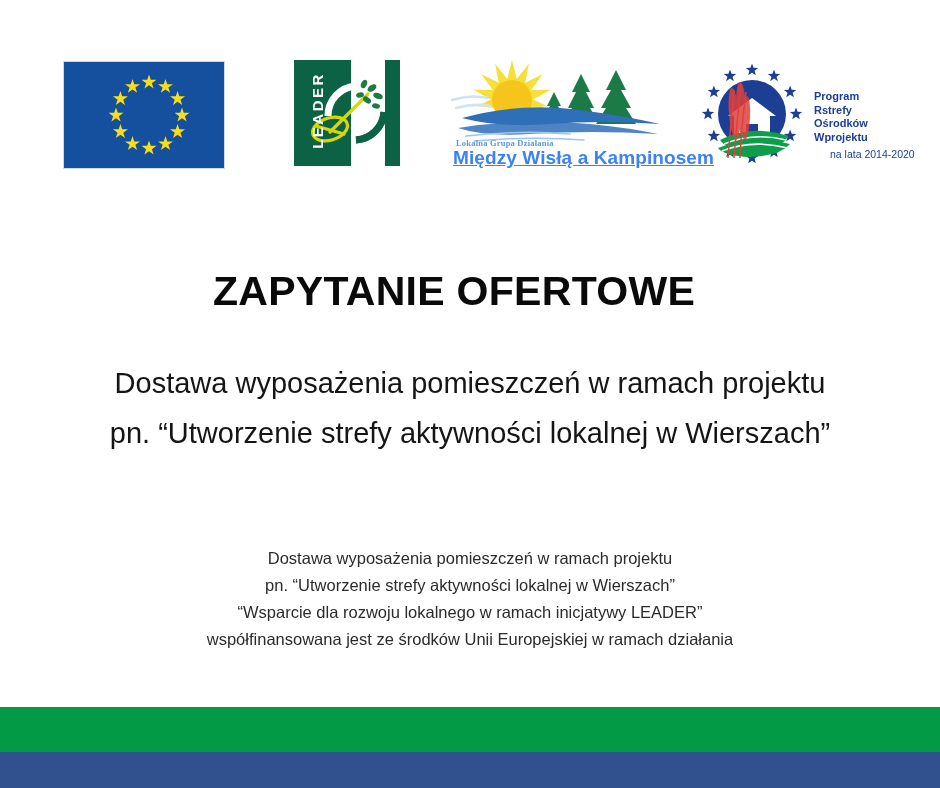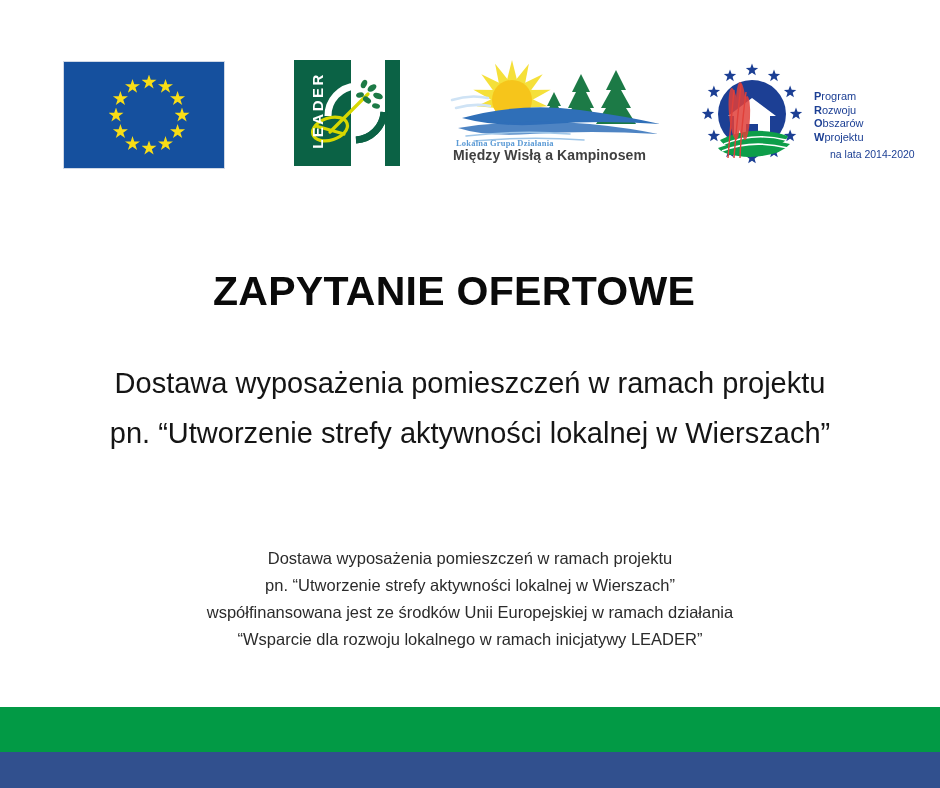--- a/index.html
+++ b/index.html
@@ -114,26 +114,27 @@
     font-size: 8.5px;
     color: #5c9bd6;
     font-weight: bold;
     letter-spacing: 0.2px;
     font-family: Liberation Serif, serif;
   }
   .lgd-name {
     position: absolute;
     left: 3px;
     top: 89px;
-    font-size: 14px;
-    color: #404040;
+    font-size: 19px;
+    color: #3b82f6;
     font-weight: bold;
     letter-spacing: 0.1px;
     font-family: "Liberation Sans", sans-serif;
     white-space: nowrap;
+    text-decoration: underline;
   }
 
   
   .prow {
     left: 692px;
     top: 62px;
     width: 186px;
     height: 106px;
   }
   .prow-svg { position:absolute; left:0; top:0; width:120px; height:104px; }
@@ -141,21 +142,21 @@
     position: absolute;
     left: 122px;
     top: 28px;
     color: #1c3f94;
     font-size: 11px;
     line-height: 13.5px;
     font-family: "Liberation Sans", sans-serif;
     font-weight: bold;
   }
   .prow-text .ln { white-space: nowrap; }
-  .prow-text .ln .rest { font-weight: normal; }
+  .prow-text .ln .rest { font-weight: bold; }
   .prow-years {
     position: absolute;
     left: 98px;
     top: 86px;
     color: #1c3f94;
     font-size: 10.5px;
     font-family: "Liberation Sans", sans-serif;
     white-space: nowrap;
     margin-left: 40px;
   }
@@ -348,39 +349,39 @@
           <path d="M 48 96 Q 49 70 54 30"></path>
         </g>
         <g fill="#e0403a" opacity="0.85">
           <ellipse cx="42" cy="52" rx="5" ry="26" transform="rotate(-5 42 52)"></ellipse>
           <ellipse cx="49" cy="46" rx="5" ry="26" transform="rotate(-2 49 46)"></ellipse>
           <ellipse cx="54" cy="56" rx="4" ry="22" transform="rotate(3 54 56)"></ellipse>
         </g>
       </svg>
       <div class="prow-text" id="prow-text">
           <div class="ln"><span>P</span><span class="rest">rogram</span></div>
-          <div class="ln"><span>R</span><span class="rest">ozwoju</span></div>
-          <div class="ln"><span>O</span><span class="rest">bszarów</span></div>
+          <div class="ln"><span>R</span><span class="rest">strefy</span></div>
+          <div class="ln"><span>O</span><span class="rest">środków</span></div>
           <div class="ln"><span>W</span><span class="rest">projektu</span></div>
         </div>
       <div class="prow-years">na lata 2014-2020</div>
     </div>
 
   </div>
 
   <div class="title">ZAPYTANIE OFERTOWE</div>
 
   <div class="subtitle" id="subtitle">
       <span class="sline">Dostawa wyposażenia pomieszczeń w ramach projektu</span>
       <span class="sline">pn. “Utworzenie strefy aktywności lokalnej w Wierszach”</span>
     </div>
 
   <div class="body-para" id="body-para">
       <span class="pline">Dostawa wyposażenia pomieszczeń w ramach projektu</span>
       <span class="pline">pn. “Utworzenie strefy aktywności lokalnej w Wierszach”</span>
+      <span class="pline">“Wsparcie dla rozwoju lokalnego w ramach inicjatywy LEADER”</span>
       <span class="pline">współfinansowana jest ze środków Unii Europejskiej w ramach działania</span>
-      <span class="pline">“Wsparcie dla rozwoju lokalnego w ramach inicjatywy LEADER”</span>
     </div>
 
   <div class="bar-green"></div>
   <div class="bar-blue"></div>
 
 </div>
 
 </body></html>

